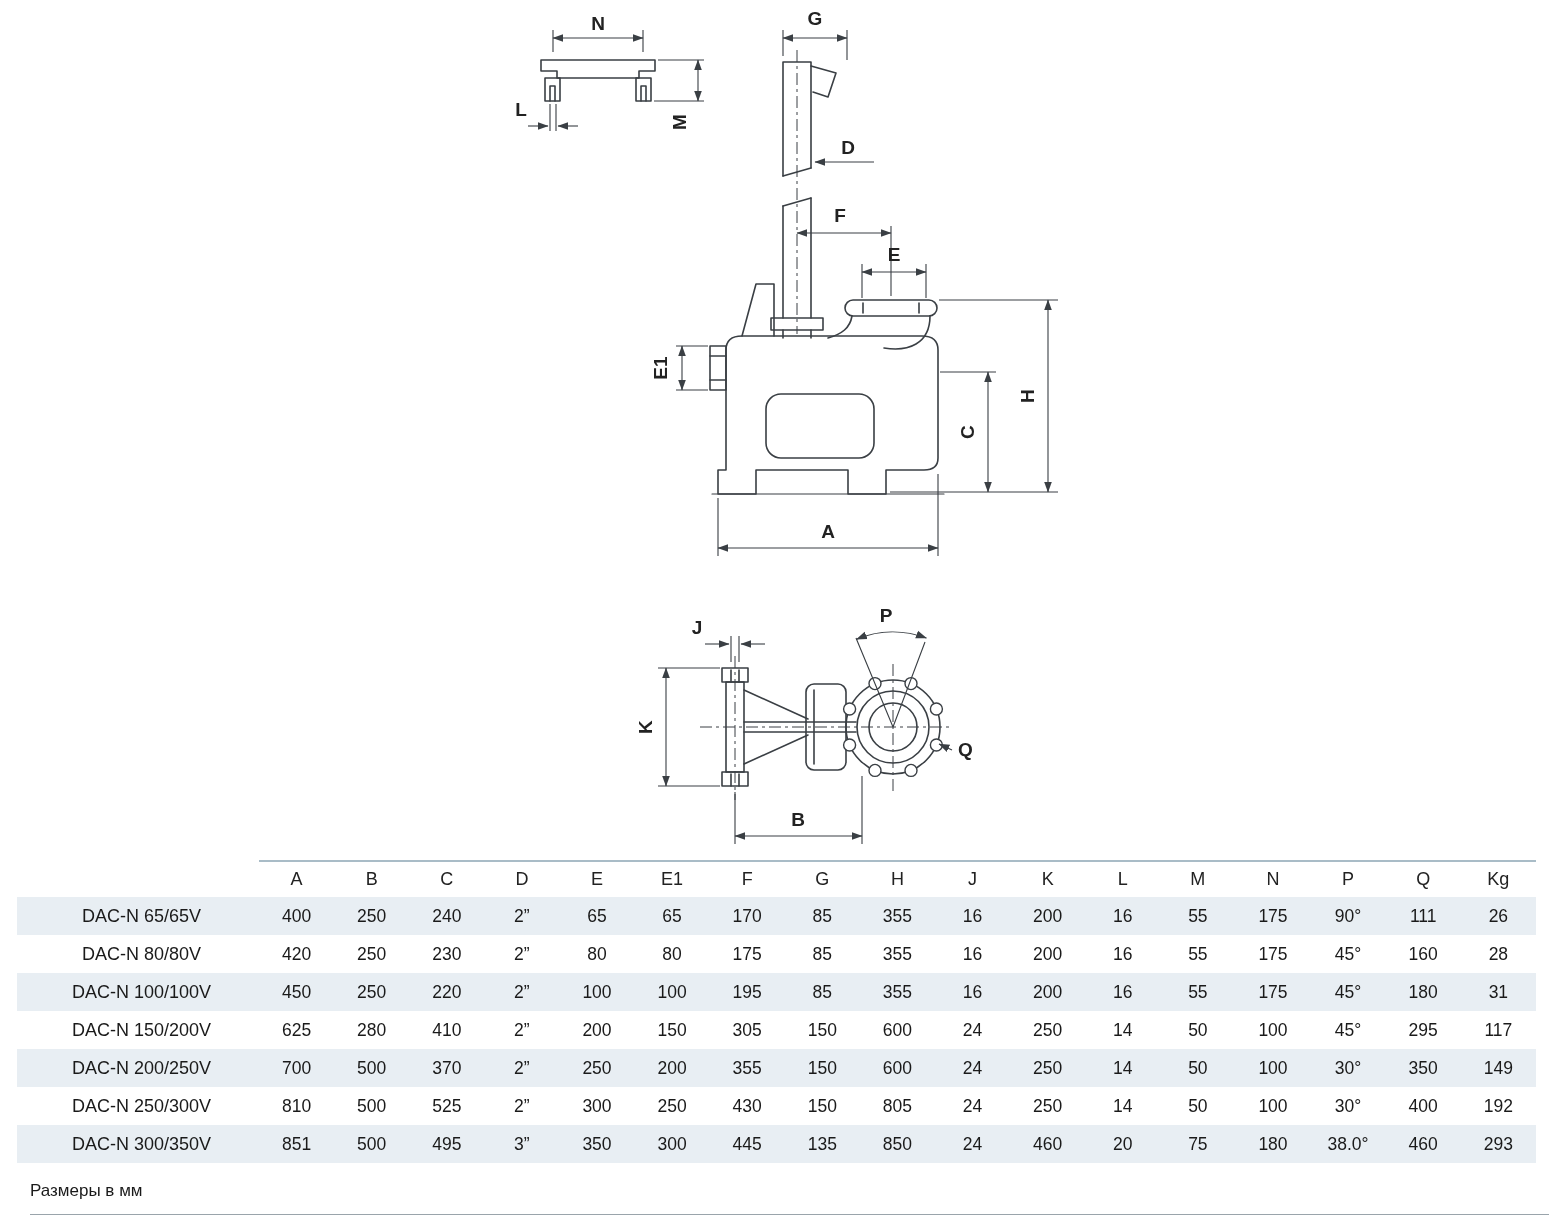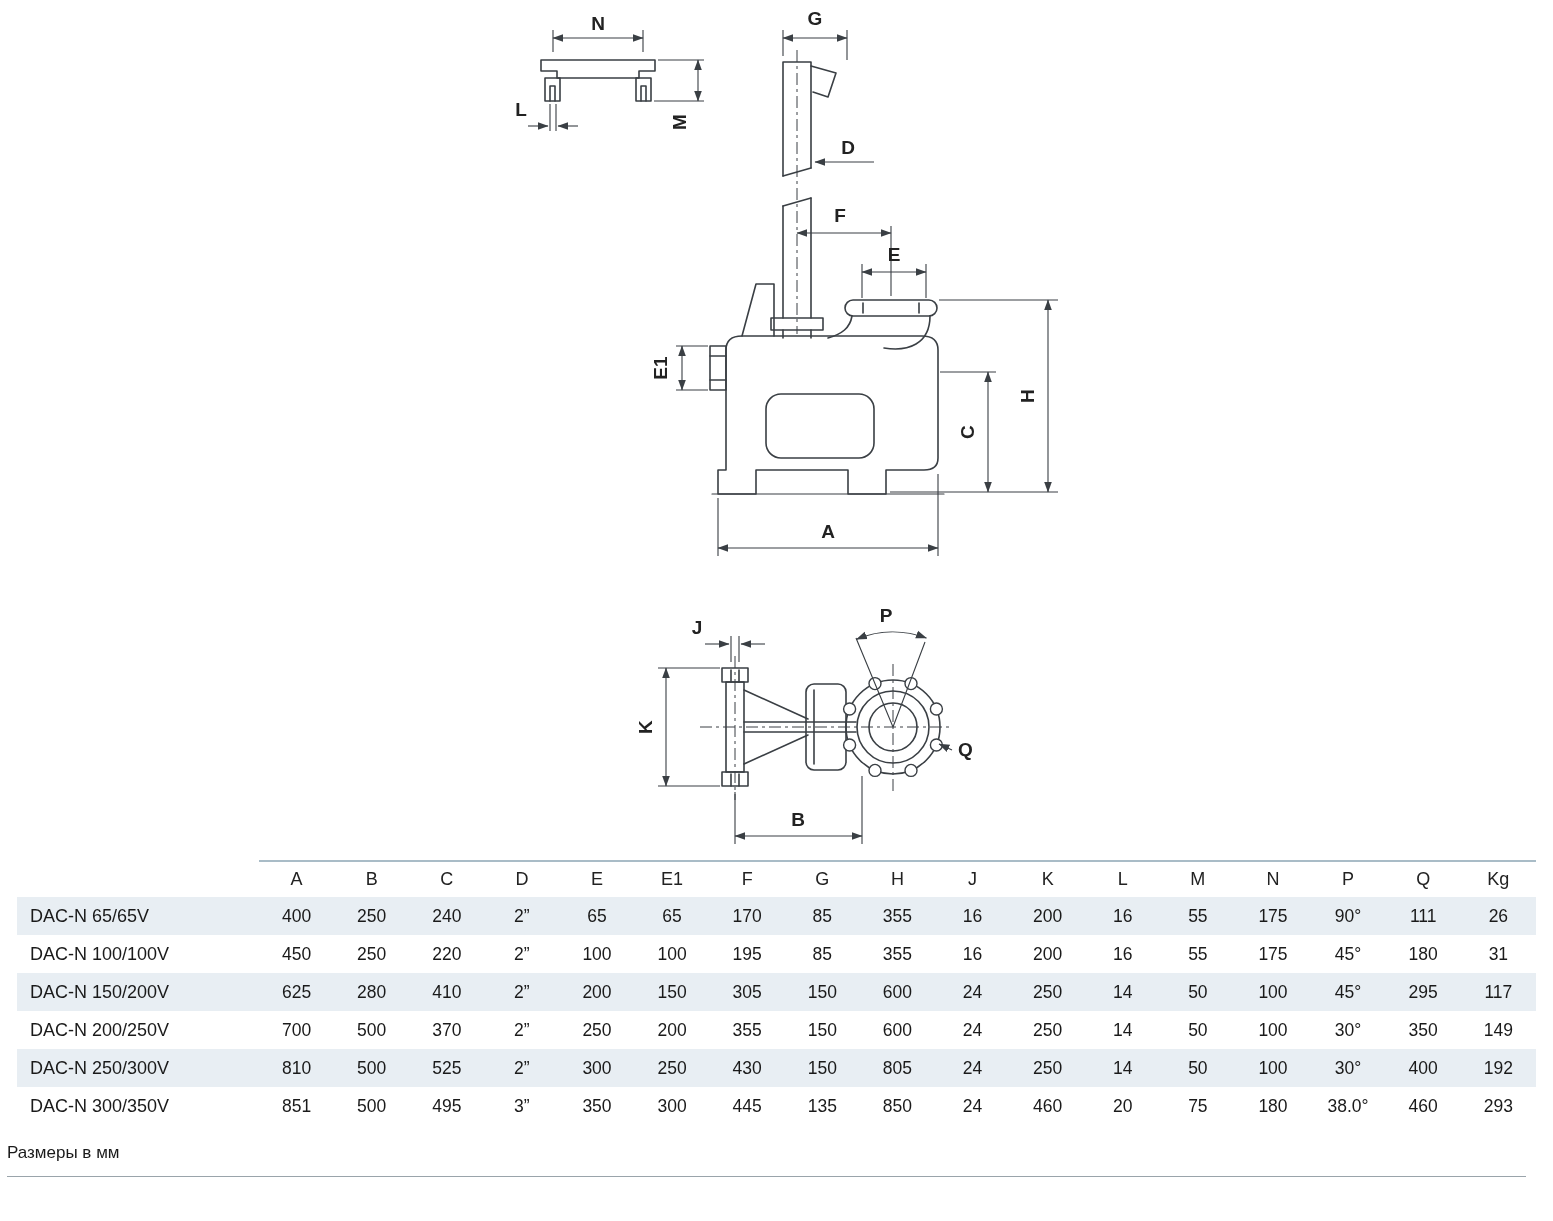--- a/index.html
+++ b/index.html
@@ -6,22 +6,22 @@
   html,body { width:1553px; height:1221px; background:#ffffff; overflow:hidden;
     font-family:"Liberation Sans","DejaVu Sans",sans-serif; color:#1a1a1a; }
   .drawing { display:block; }
   .lbls text { font-family:"Liberation Sans","DejaVu Sans",sans-serif; }
   table { border-collapse:collapse; table-layout:fixed; width:1519px; margin-left:17px; }
   th,td { font-weight:normal; text-align:center; font-size:17.5px; height:38px; padding:0;
     white-space:nowrap; overflow:hidden; }
   thead th { height:36px; font-size:18px; border-top:2px solid #a9bcc7; color:#222; }
   thead th.model { border-top:none; width:242px; }
   tbody tr:nth-child(odd) { background:#e8eef3; }
-  td.model, th.model { text-align:left; padding-left:13px; font-size:18px; }
-  .footer { width:1519px; margin:18px 0 0 7px; display:flex; justify-content:space-between;
+  td.model, th.model { text-align:center; padding-left:7px; font-size:18px; }
+  .footer { width:1519px; margin:18px 0 0 30px; display:flex; justify-content:space-between;
     font-size:17px; color:#1a1a1a; padding-bottom:13px; border-bottom:1px solid #9aa4ab; }
 </style>
 </head>
 <body>
 
 <div class="page">
 
   <svg class="drawing" width="1553" height="860" viewBox="0 0 1553 860">
     <defs>
       <marker id="arw" viewBox="0 0 10 10" refX="9.5" refY="5" markerWidth="10" markerHeight="10" orient="auto-start-reverse">
@@ -199,20 +199,40 @@
           <td>16</td>
           <td>200</td>
           <td>16</td>
           <td>55</td>
           <td>175</td>
           <td>90°</td>
           <td>111</td>
           <td>26</td>
         </tr>
         <tr>
+          <td class="model">DAC-N 80/80V</td>
+          <td>420</td>
+          <td>250</td>
+          <td>230</td>
+          <td>2”</td>
+          <td>80</td>
+          <td>80</td>
+          <td>175</td>
+          <td>85</td>
+          <td>355</td>
+          <td>16</td>
+          <td>200</td>
+          <td>16</td>
+          <td>55</td>
+          <td>175</td>
+          <td>45°</td>
+          <td>160</td>
+          <td>28</td>
+        </tr>
+        <tr>
           <td class="model">DAC-N 100/100V</td>
           <td>450</td>
           <td>250</td>
           <td>220</td>
           <td>2”</td>
           <td>100</td>
           <td>100</td>
           <td>195</td>
           <td>85</td>
           <td>355</td>

